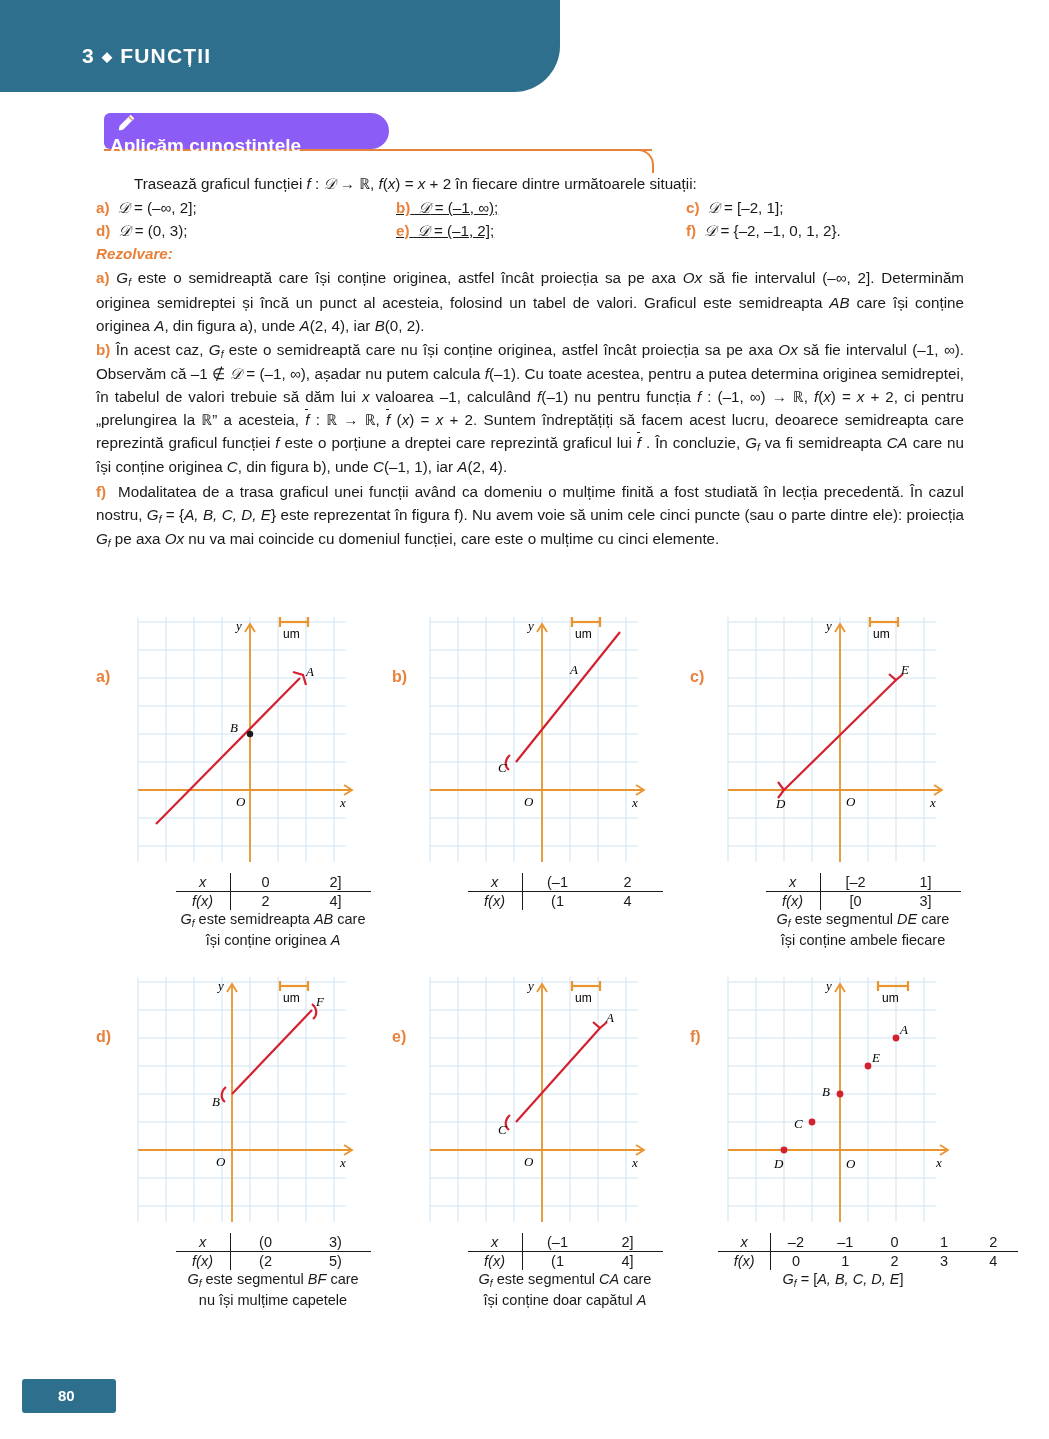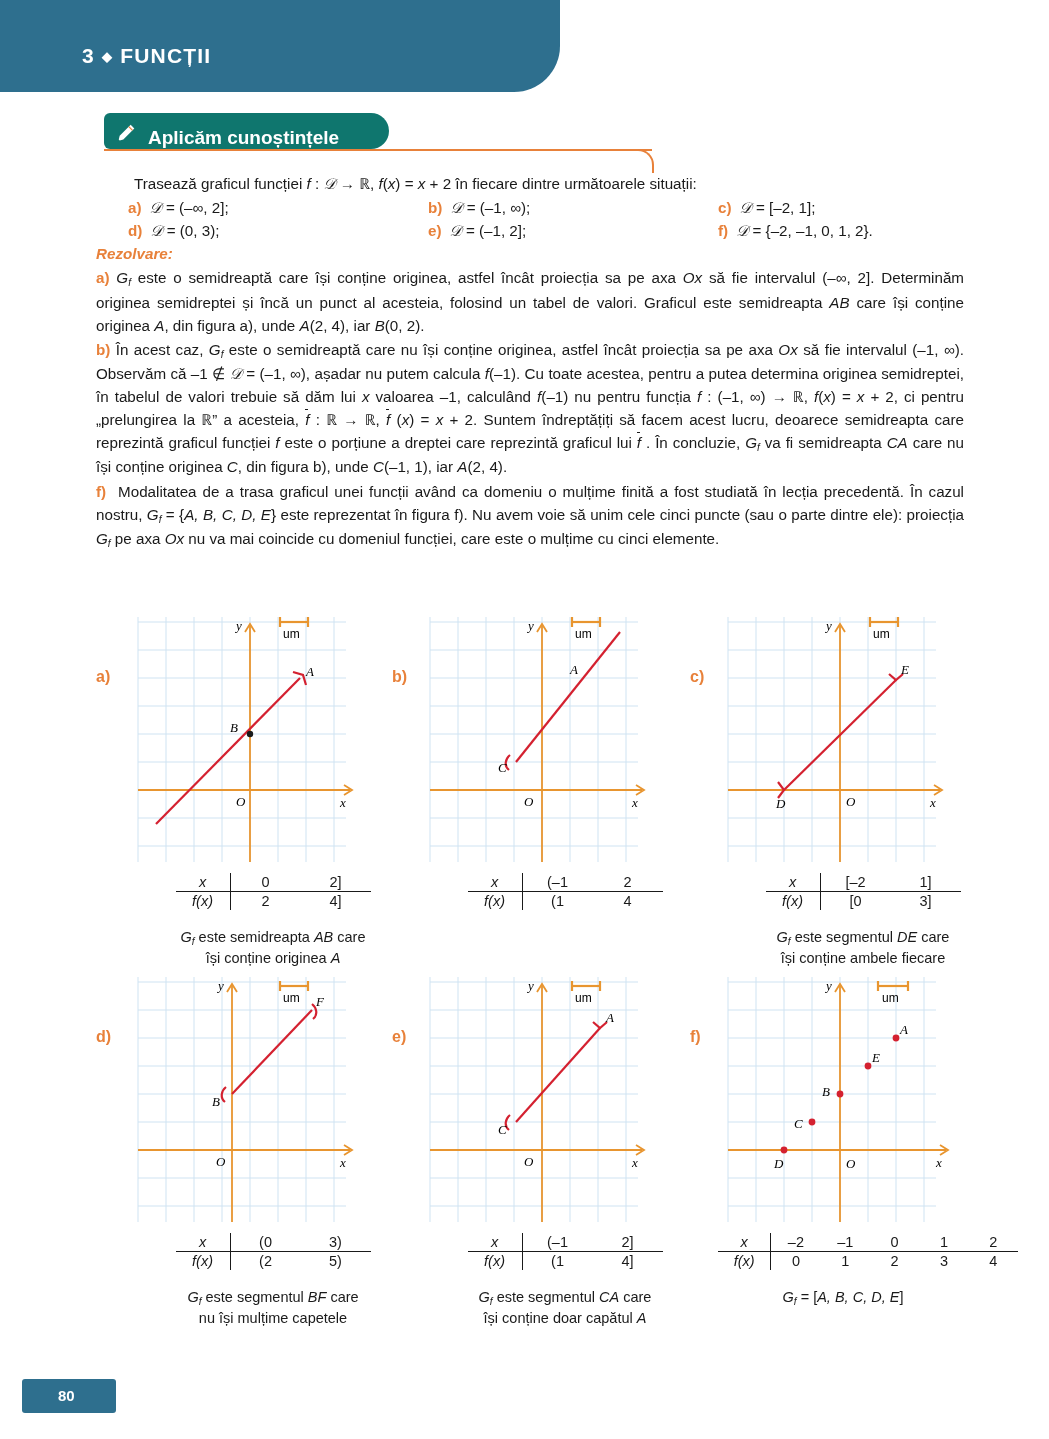--- a/index.html
+++ b/index.html
@@ -19,23 +19,23 @@
   }
   .header-title{
     position:absolute;left:82px;top:44px;
     color:#ffffff;font-size:21px;font-weight:bold;letter-spacing:1.2px;
   }
   .header-title .dia{font-size:13px;vertical-align:2px;}
   
   .sec-tab{
     position:absolute;left:104px;top:113px;
     height:36px;min-width:285px;
-    background:#0f766e;
+    background:#8b5cf6;
     border-radius:6px 18px 18px 6px;
-    display:flex;align-items:flex-end;
+    display:flex;align-items:flex-start;flex-direction:column;
   }
   .sec-tab .ic{
     width:30px;height:30px;margin-left:8px;
     display:flex;align-items:center;justify-content:center;
     color:#fff;font-size:18px;
   }
   .sec-tab .lbl{
     color:#ffffff;font-size:19px;font-weight:bold;margin-left:6px;padding-right:22px;
   }
   .sec-rule{
@@ -52,38 +52,38 @@
     font-size:15.2px;line-height:1.52;text-align:justify;
   }
   .content p{margin:0 0 1px 0;}
   .ind{text-indent:38px;}
   .or{color:#e8813a;font-weight:bold;}
   .or-i{color:#e8813a;font-weight:bold;font-style:italic;}
   .it{font-style:italic;}
   .bb{font-family:"Liberation Serif",serif;}
   .dsc{font-family:"Liberation Serif",serif;font-style:italic;}
   .sub{font-size:10px;vertical-align:-3px;font-style:italic;}
-  .abc-row{display:flex;width:100%;margin-left:32px;}
+  .abc-row{display:flex;width:100%;}
   .abc-row > span{display:inline-block;}
   .c1{width:300px;}
-  .c2{width:290px;}
+  .c2{width:290px;text-decoration:underline;}
   .c3{width:260px;}
   .ovl{position:relative;}
   .ovl::before{
     content:"";position:absolute;left:0;right:1px;top:-2px;height:1.2px;background:#1a1a1a;
   }
   
   .figwrap{position:absolute;left:0;top:612px;width:1049px;}
   .figrow{position:relative;height:350px;}
   .fig{position:absolute;width:290px;}
   .figlabel{
     position:absolute;font-size:16px;font-weight:bold;color:#e8813a;
   }
   .caption{
-    text-align:center;font-size:14.5px;line-height:1.35;margin-top:18px;
+    text-align:center;font-size:14.5px;line-height:1.35;margin-top:0;
   }
   table.vt{
     border-collapse:collapse;margin:6px auto 0 auto;font-size:14.5px;
   }
   table.vt td{
     padding:1px 6px;text-align:center;font-style:italic;
   }
   table.vt td.hdr{width:42px;border-right:1px solid #1a1a1a;}
   table.vt tr.top td{border-bottom:1px solid #1a1a1a;}
   table.vt td.v{width:58px;font-style:normal;}

